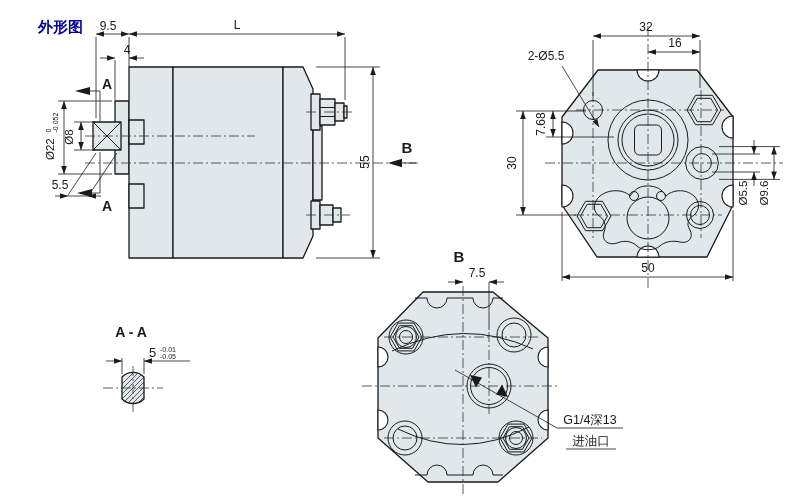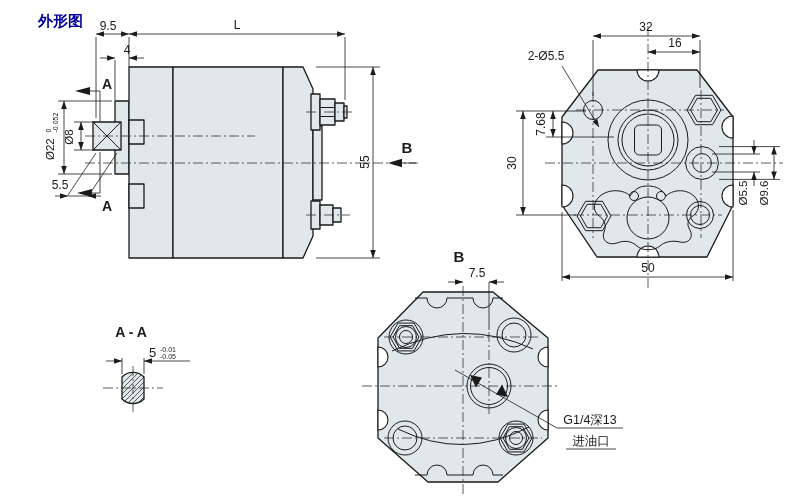--- a/index.html
+++ b/index.html
@@ -1,18 +1,18 @@
 <!DOCTYPE html>
 <html><head>
 <meta charset="utf-8">
 <style>
   html,body{margin:0;padding:0;background:#fff;}
   #stage{position:relative;width:800px;height:500px;background:#ffffff;overflow:hidden;
          font-family:"Liberation Sans",sans-serif;}
-  #title{position:absolute;left:38px;top:12px;font-size:15px;font-weight:bold;color:#000099;}
+  #title{position:absolute;left:38px;top:18px;font-size:15px;font-weight:bold;color:#000099;}
   svg{position:absolute;left:0;top:0;}
   .part{fill:#e0e8ec;stroke:#1a1a1a;stroke-width:1.3;stroke-linejoin:round;}
   .thin{fill:none;stroke:#1a1a1a;stroke-width:1;stroke-linejoin:round;}
   .whitecut{fill:#ffffff;stroke:#1a1a1a;stroke-width:1.1;}
   .dim{stroke:#1a1a1a;stroke-width:0.8;fill:none;}
   .cl{stroke:#333333;stroke-width:0.8;fill:none;stroke-dasharray:10 3 2 3;}
   .hatch{stroke:#1a1a1a;stroke-width:0.7;}
   .arrowfill{fill:#1a1a1a;stroke:none;}
   text{fill:#1a1a1a;font-family:"Liberation Sans",sans-serif;}
   .d{font-size:12px;}

